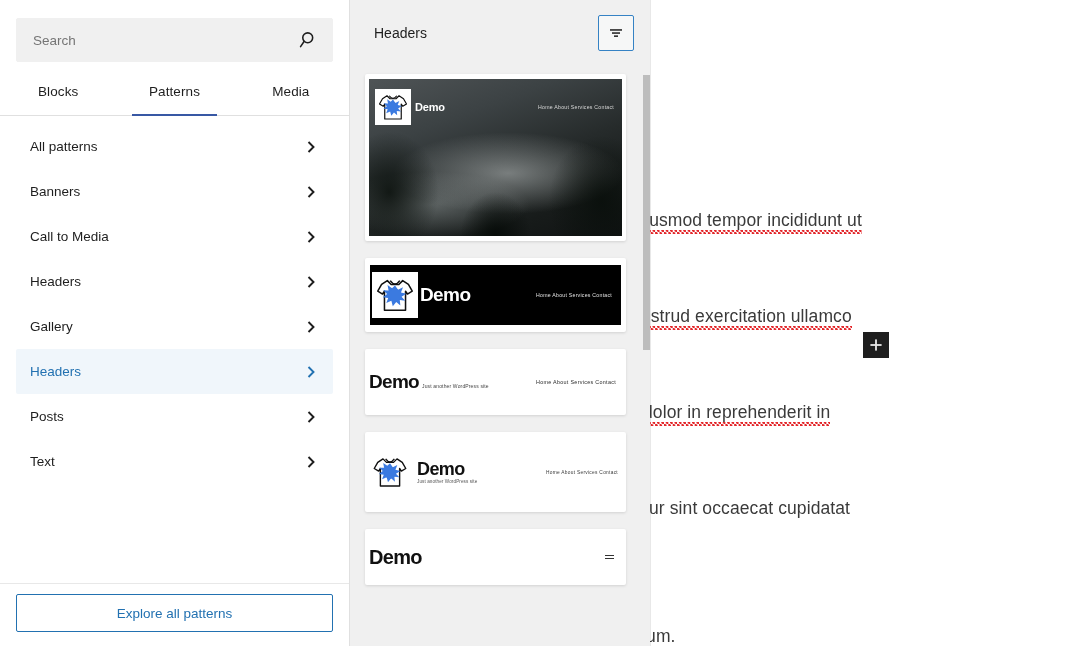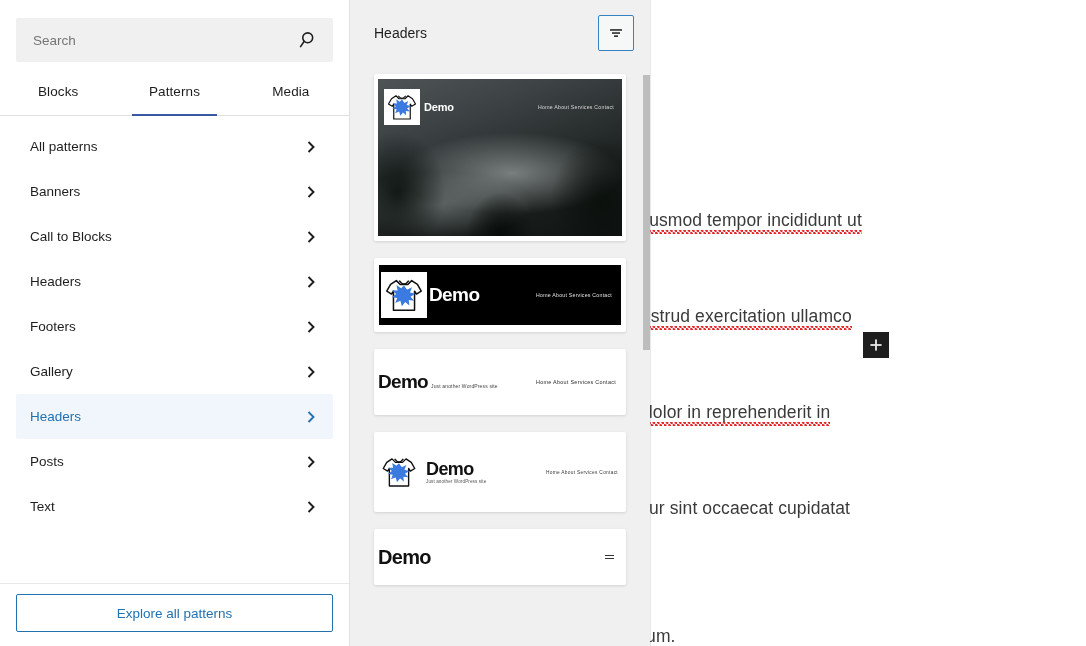--- a/index.html
+++ b/index.html
@@ -150,21 +150,21 @@
     background: #f6f7f7;
     border-radius: 2px;
     display: flex; align-items: center; justify-content: center;
     cursor: pointer;
   }
   .filter-icon { width: 18px; height: 18px; display:block; }
 
   .pp-scroll {
     position: absolute;
     top: 66px; left: 0; right: 0; bottom: 0;
-    padding: 8px 24px 0 24px;
+    padding: 8px 24px 0 15px;
     overflow: hidden;
   }
   .pattern-card {
     background: #ffffff;
     border-radius: 2px;
     box-shadow: 0 1px 3px rgba(0,0,0,.13);
     margin-bottom: 17px;
     overflow: hidden;
     cursor: pointer;
     position: relative;
@@ -341,33 +341,27 @@
             <polyline points="5.5,3 10.5,8 5.5,13"></polyline>
           </svg>
       </div>
       <div class="cat-item">
         <span>Banners</span>
         <svg class="chev" viewBox="0 0 16 16">
             <polyline points="5.5,3 10.5,8 5.5,13"></polyline>
           </svg>
       </div>
       <div class="cat-item">
-        <span>Call to Blocks</span>
+        <span>Call to Media</span>
         <svg class="chev" viewBox="0 0 16 16">
             <polyline points="5.5,3 10.5,8 5.5,13"></polyline>
           </svg>
       </div>
       <div class="cat-item">
         <span>Headers</span>
-        <svg class="chev" viewBox="0 0 16 16">
-            <polyline points="5.5,3 10.5,8 5.5,13"></polyline>
-          </svg>
-      </div>
-      <div class="cat-item">
-        <span>Footers</span>
         <svg class="chev" viewBox="0 0 16 16">
             <polyline points="5.5,3 10.5,8 5.5,13"></polyline>
           </svg>
       </div>
       <div class="cat-item">
         <span>Gallery</span>
         <svg class="chev" viewBox="0 0 16 16">
             <polyline points="5.5,3 10.5,8 5.5,13"></polyline>
           </svg>
       </div>

